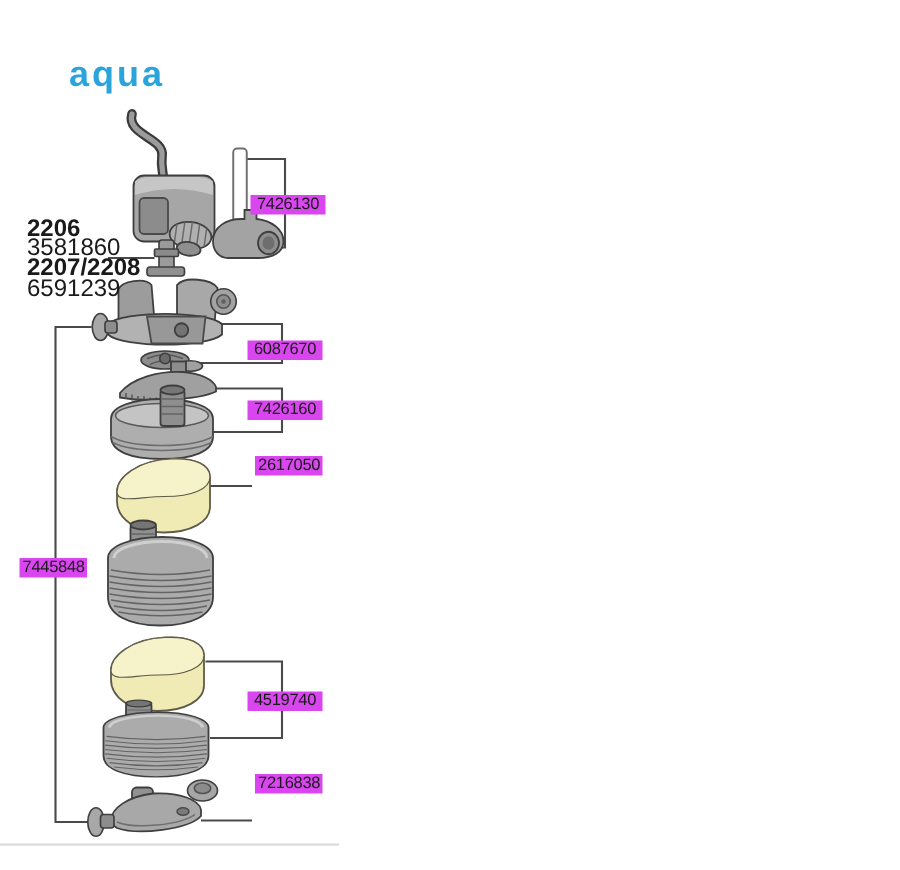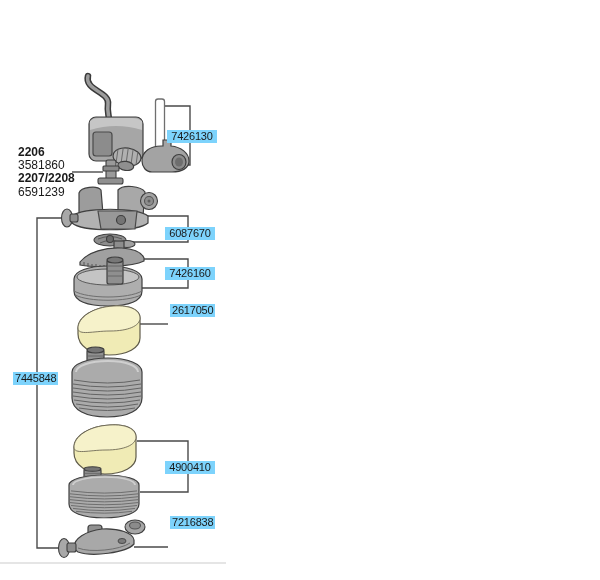--- a/index.html
+++ b/index.html
@@ -1,30 +1,31 @@
 <!DOCTYPE html>
 <html><head>
 <meta charset="utf-8">
 <style>
   html,body{margin:0;padding:0;background:#fff}
   body{width:600px;height:580px;overflow:hidden}
   .stage{position:relative;width:600px;height:580px;background:#fff;font-family:"Liberation Sans",sans-serif}
   .art{position:absolute;left:0;top:0;width:600px;height:580px}
   .brand{position:absolute;left:12px;top:-1px;font-size:41px;font-weight:bold;font-style:italic;letter-spacing:-1px;line-height:1}
   .sub{position:absolute;left:46px;top:38px;font-size:24px;font-weight:bold;letter-spacing:2px;line-height:1}
-  .lbl{position:absolute;font-size:11px;letter-spacing:-0.2px;color:#1a1a1a;background:#7dd3fc;padding:0 2px;white-space:nowrap;line-height:13px}
+  .lbl{position:absolute;font-size:11px;letter-spacing:-0.2px;color:#1a1a1a;background:#d946ef;padding:0 2px;white-space:nowrap;line-height:13px}
   .ctr{text-align:center}
-  .variants{position:absolute;left:18px;top:146px;font-size:12px;line-height:13.2px;color:#1a1a1a}
+  .variants{position:absolute;left:18px;top:146px;font-size:16px;line-height:13.2px;color:#1a1a1a}
   .variants .b{font-weight:bold}
 </style>
 </head>
 <body>
 
 <div class="stage">
 
+  <div class="sub" style="color:#2aa4da">aqua</div>
 
   <svg class="art" viewBox="0 0 600 580">
 
     <g fill="none" stroke="#4a4a4a" stroke-width="1.4">
       <polyline points="163,106 190,106 190,165 177,165"></polyline>
       <line x1="72" y1="172" x2="103" y2="172"></line>
       <polyline points="61,218 37,218 37,548 59,548"></polyline>
       <polyline points="146,216 188,216 188,242 132,242"></polyline>
       <polyline points="143,259 188,259 188,288 142,288"></polyline>
       <line x1="139" y1="324" x2="168" y2="324"></line>
@@ -167,17 +168,17 @@
   </div>
 
   <div class="lbl ctr" style="left:165px;top:227px;width:46px">6087670</div>
 
   <div class="lbl ctr" style="left:165px;top:267px;width:46px">7426160</div>
 
   <div class="lbl" style="left:170px;top:304px">2617050</div>
 
   <div class="lbl" style="left:13px;top:372px">7445848</div>
 
-  <div class="lbl ctr" style="left:165px;top:461px;width:46px">4900410</div>
+  <div class="lbl ctr" style="left:165px;top:461px;width:46px">4519740</div>
 
   <div class="lbl" style="left:170px;top:516px">7216838</div>
 
 </div>
 
 </body></html>

